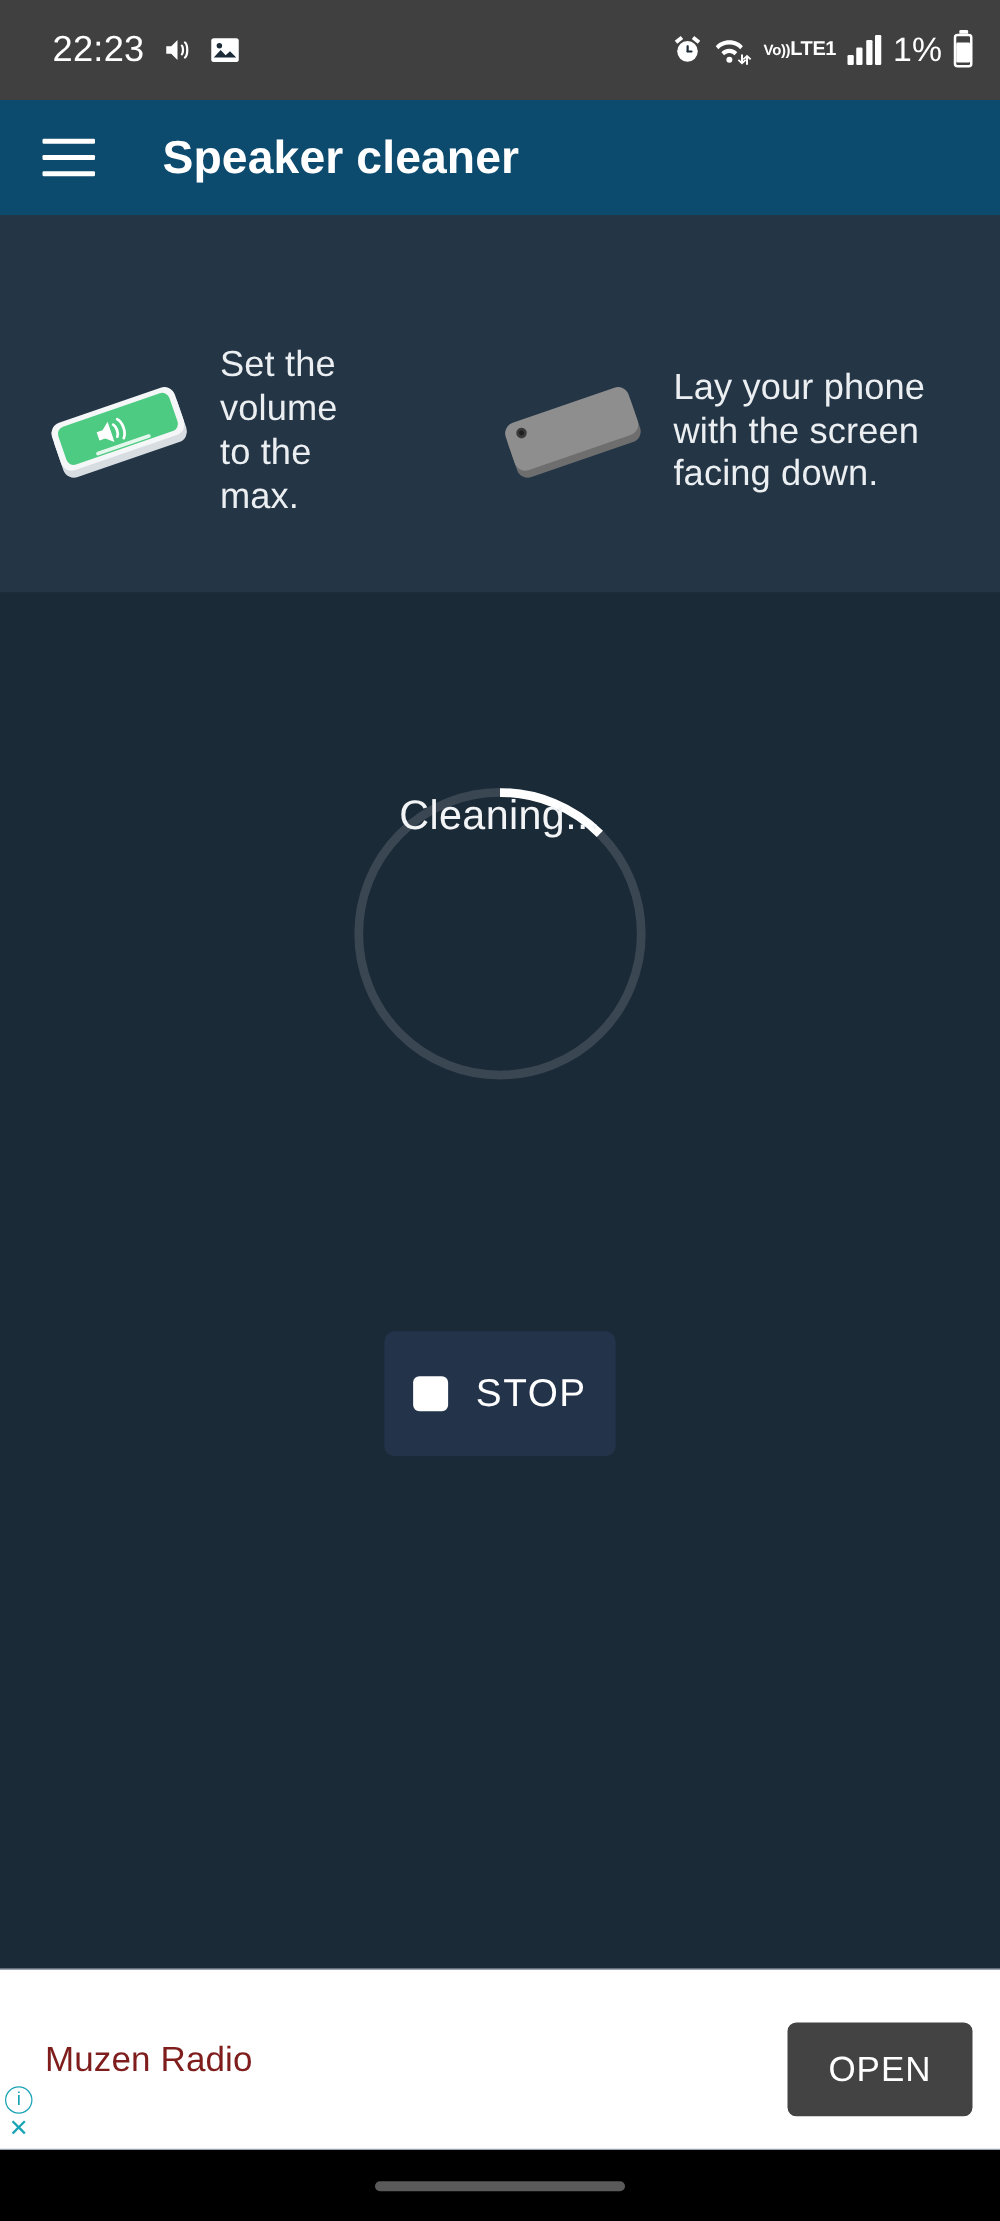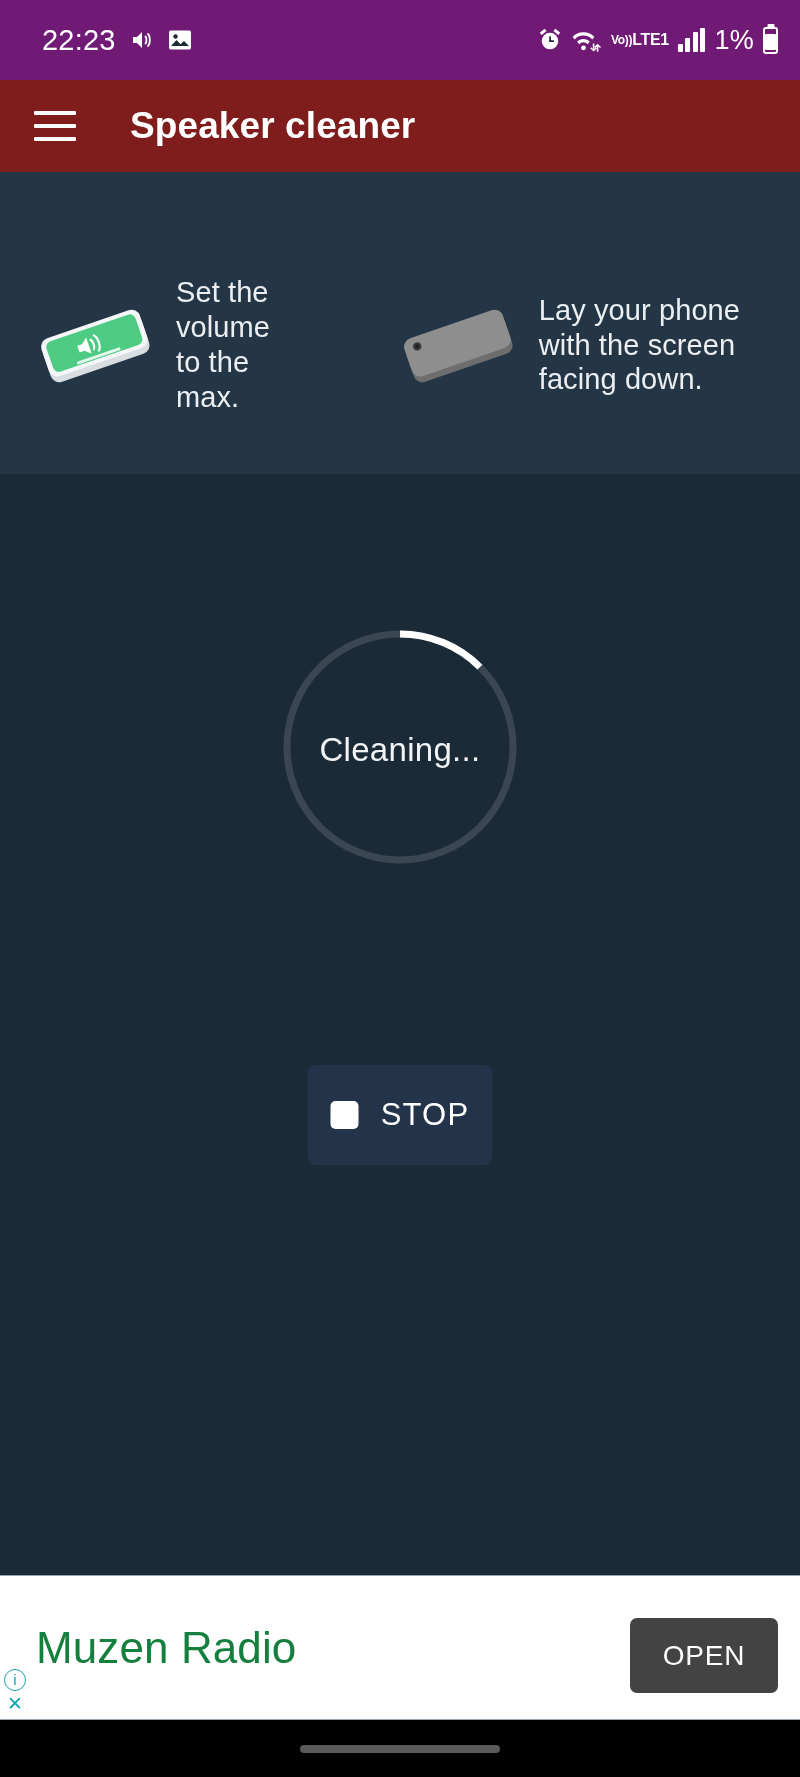--- a/index.html
+++ b/index.html
@@ -16,21 +16,21 @@
     height: 1777px;
     background: #1b2a37;
     display: flex;
     flex-direction: column;
   }
 
   
   .status-bar {
     height: 80px;
     flex: 0 0 80px;
-    background: #701a75;
+    background: #404040;
     display: flex;
     align-items: center;
     padding: 0 22px 0 42px;
     color: #ffffff;
     gap: 28px;
   }
   .status-left {
     display: flex;
     align-items: center;
     gap: 13px;
@@ -102,21 +102,21 @@
     width: 100%;
     height: 68%;
     position: absolute;
     bottom: 1.5px; left: 0;
     border-radius: 1px;
   }
 
   
   .app-bar {
     flex: 0 0 92px;
-    background: #7f1d1d;
+    background: #0c4a6e;
     display: flex;
     align-items: center;
     padding: 0 24px 0 32px;
   }
   .hamburger {
     width: 46px; height: 46px;
     display: flex;
     flex-direction: column;
     justify-content: center;
     gap: 9px;
@@ -176,21 +176,20 @@
     align-items: center;
   }
   .progress-wrap {
     position: absolute;
     top: 153px;
     left: 50%;
     transform: translateX(-50%);
     width: 240px;
     height: 240px;
     display: flex;
-    align-items: center;
     justify-content: center;
   }
   .progress-wrap svg { position: absolute; top: 0; left: 0; }
   .progress-label {
     position: relative;
     font-size: 33px;
     color: #f2f4f6;
     letter-spacing: 0.3px;
     z-index: 2;
     margin-top: 6px;
@@ -230,22 +229,22 @@
     flex: 0 0 145px;
     background: #ffffff;
     border-top: 1px solid #9aa4ae;
     border-bottom: 1px solid #9aa4ae;
     position: relative;
     display: flex;
     align-items: center;
     padding: 0 22px 0 36px;
   }
   .ad-title {
-    font-size: 44px;
-    color: #15803d;
+    font-size: 28px;
+    color: #7f1d1d;
     letter-spacing: 0.1px;
   }
   .ad-open {
     margin-left: auto;
     background: #434343;
     color: #ffffff;
     border: none;
     border-radius: 7px;
     width: 148px;
     height: 75px;

